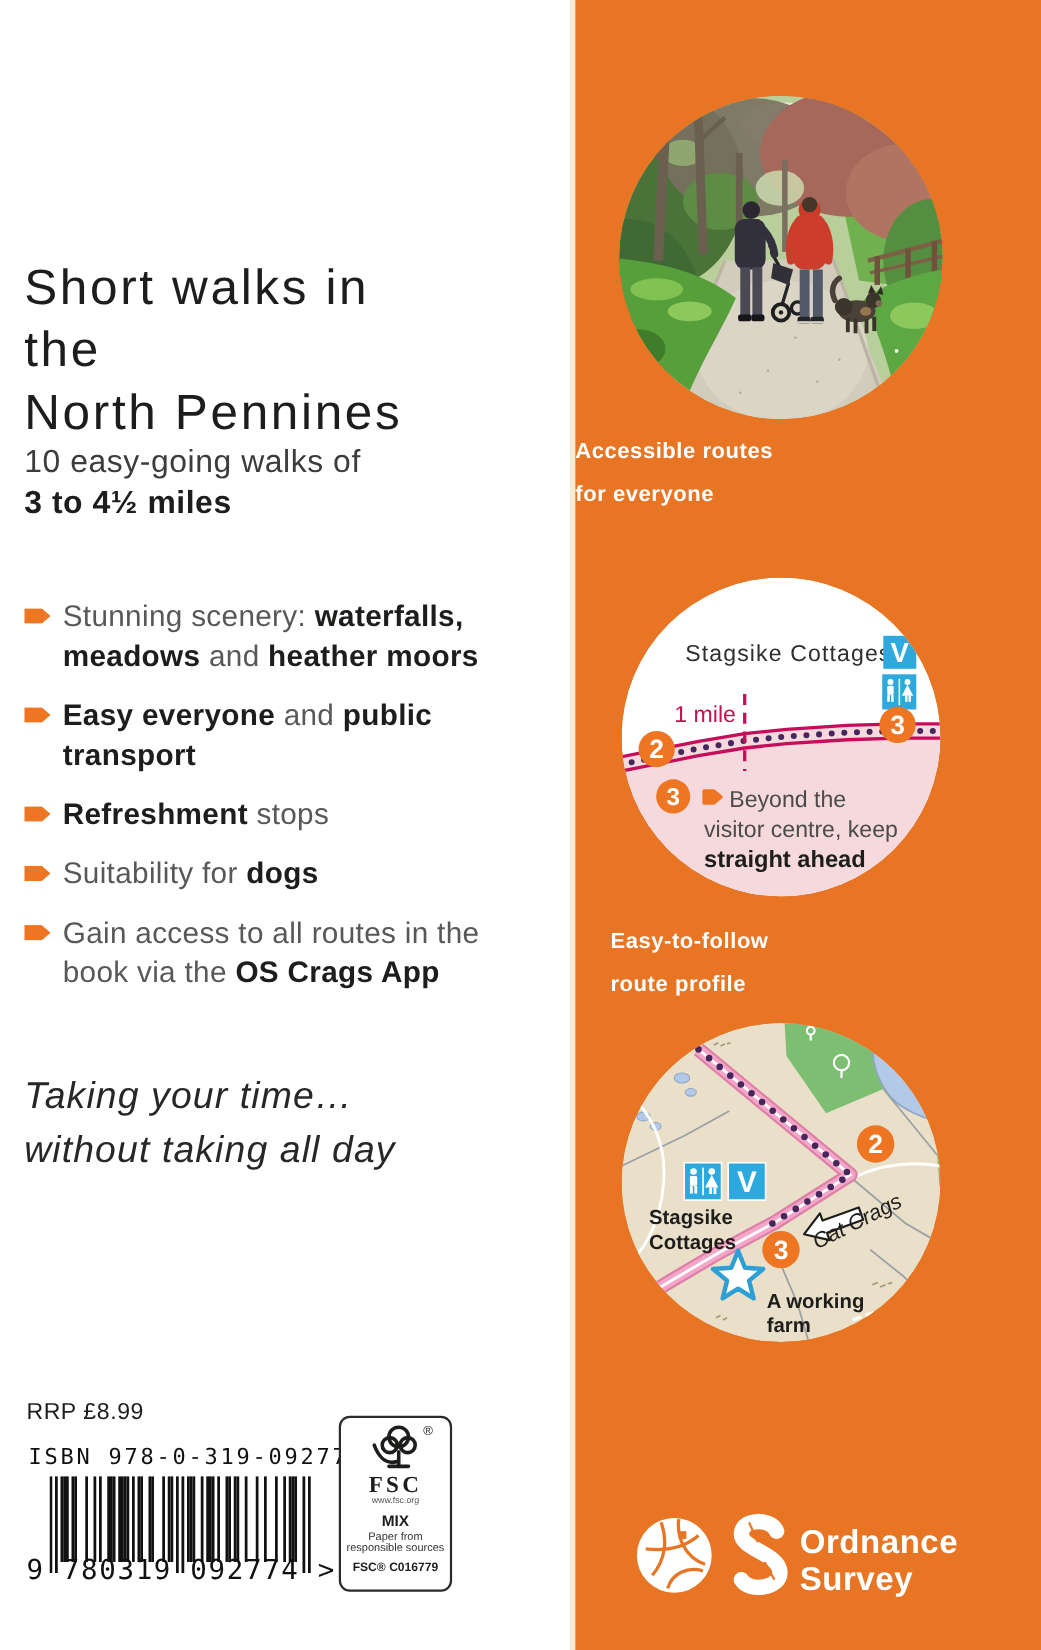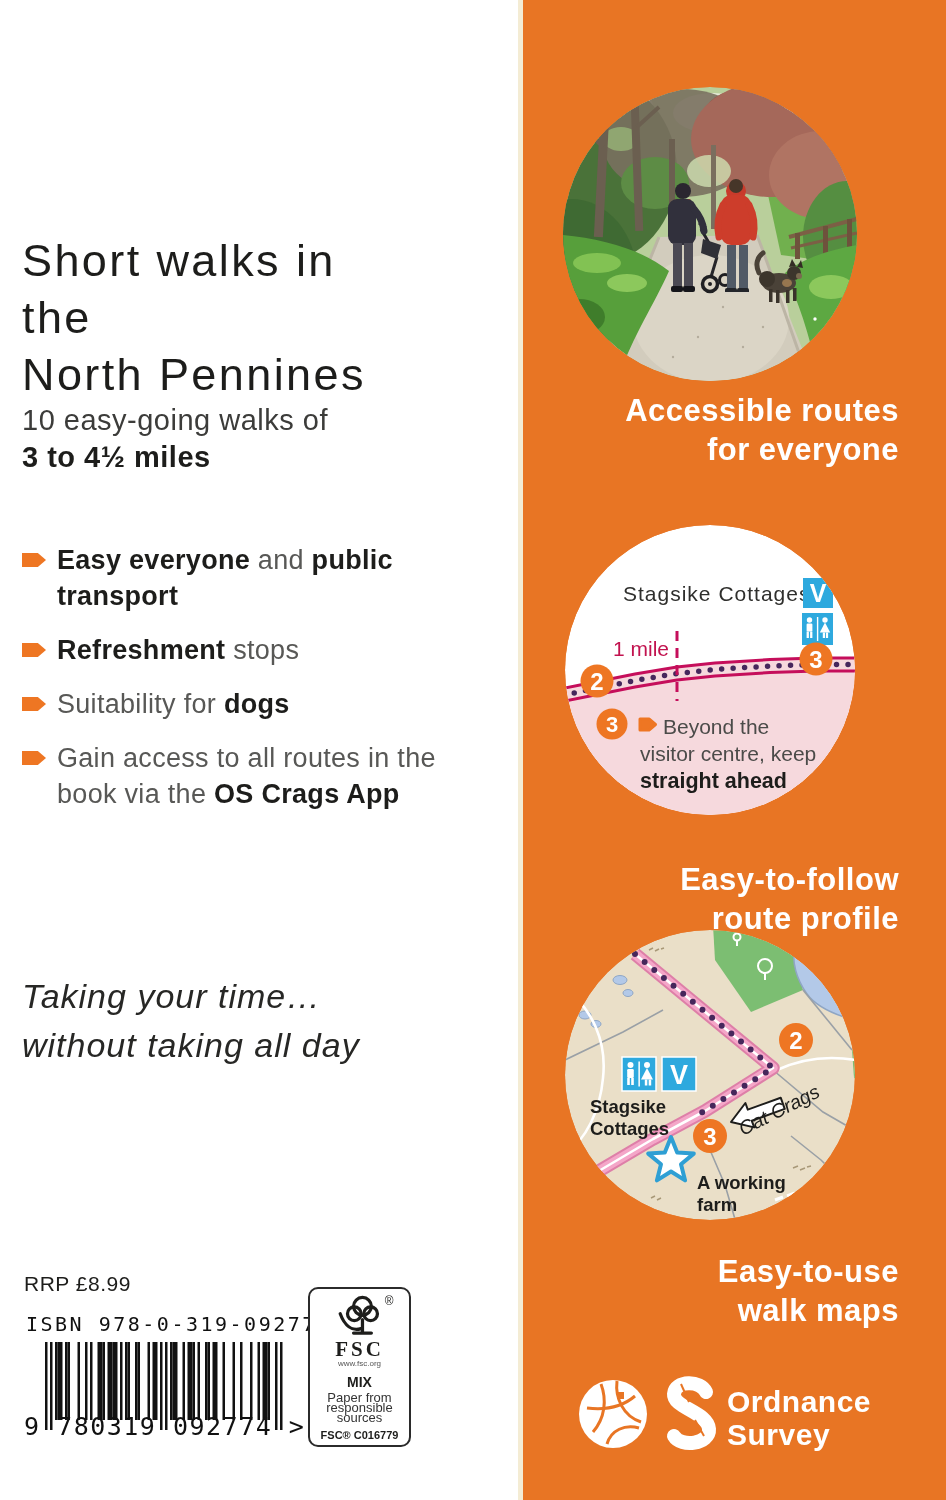--- a/index.html
+++ b/index.html
@@ -21,50 +21,54 @@
   .rrp{left:24px;top:1272px;font-size:21px;color:#1d1d1b;letter-spacing:.5px;}
   .isbn{left:26px;top:1312px;font-family:"DejaVu Sans Mono",monospace;font-size:20px;letter-spacing:2.5px;color:#111;}
   .barcode-svg{left:45px;top:1342px;}
   .barcode-digits{left:24px;top:1412px;font-family:"DejaVu Sans Mono",monospace;font-size:25px;letter-spacing:1.5px;color:#111;}
   
   .fsc-box{left:308px;top:1287px;width:99px;height:156px;border:2.5px solid #2b2b2b;border-radius:10px;background:#fff;text-align:center;color:#1d1d1b;}
   .fsc-tree{margin-top:4px;}
   .fsc-name{font-family:"Liberation Serif",serif;font-weight:700;font-size:21px;letter-spacing:3px;line-height:20px;}
   .fsc-url{font-size:8px;color:#555;line-height:9px;}
   .fsc-grade{font-size:14px;font-weight:700;margin-top:7px;line-height:14px;}
-  .fsc-src{font-size:13px;color:#333;line-height:10px;margin-top:4px;}
+  .fsc-src{font-size:10px;color:#333;line-height:10px;margin-top:4px;}
   .fsc-cert{font-size:11px;font-weight:700;margin-top:6px;}
   
   .right-panel{left:523px;top:0;width:423px;height:1500px;background:#E87524;}
   .circle{position:absolute;border-radius:50%;overflow:hidden;}
   .circle-photo{left:40px;top:87px;width:294px;height:294px;}
   .circle-profile{left:42px;top:525px;width:290px;height:290px;}
   .circle-map{left:42px;top:930px;width:290px;height:290px;}
-  .caption{position:absolute;left:0;width:376px;text-align:right;color:#ffffff;font-weight:700;font-size:31px;line-height:39px;letter-spacing:.5px;}
-  .cap1{top:391px;} .cap2{top:860px;} .cap3{top:1252px;}
+  .caption{position:absolute;left:0;width:376px;text-align:left;color:#ffffff;font-weight:700;font-size:20px;line-height:39px;letter-spacing:.5px;}
+  .cap1{top:391px;} .cap2{top:837px;padding-left:32px;} .cap3{top:1252px;}
   .os-logo{left:54px;top:1372px;width:330px;height:84px;}
   svg{display:block;}
   svg text{font-family:"Liberation Sans",sans-serif;}
 </style>
 </head>
 <body>
 
 <div class="abs left-panel">
 
   <div class="abs book-title">
     <div>Short walks in the</div>
     <div>North Pennines</div>
   </div>
 
   <div class="abs subtitle">
     <div class="sub1">10 easy-going walks of</div>
     <div class="sub2">3 to 4½ miles</div>
   </div>
 
   <div class="abs bullet-list">
+      <div class="bullet-item">
+        <span class="bullet-marker"></span>
+        <span class="bullet-text"><span class="seg-light">Stunning scenery: </span><span class="seg-bold">waterfalls, meadows</span><span class="seg-light"> and </span><span class="seg-bold">heather moors</span></span>
+      </div>
       <div class="bullet-item">
         <span class="bullet-marker"></span>
         <span class="bullet-text"><span class="seg-bold">Easy everyone</span><span class="seg-light"> and </span><span class="seg-bold">public transport</span></span>
       </div>
       <div class="bullet-item">
         <span class="bullet-marker"></span>
         <span class="bullet-text"><span class="seg-bold">Refreshment</span><span class="seg-light"> stops</span></span>
       </div>
       <div class="bullet-item">
         <span class="bullet-marker"></span>
@@ -416,24 +420,20 @@
         <text x="145" y="214.5" font-size="24" font-weight="bold" fill="#fff" text-anchor="middle">3</text>
         <path d="M166,192 L180.4,173 L182.8,179.6 L215.7,167.7 L219.7,178.9 L186.8,190.8 L189.2,197.4 Z" fill="#ffffff" stroke="#1d1d1b" stroke-width="2" stroke-linejoin="round"></path>
         <text x="178" y="206" font-size="19.5" font-style="italic" fill="#1d1d1b" transform="rotate(-27 178 206)">Cat Crags</text>
         <path d="M106,207 L112.2,222.5 L128.8,223.6 L116,234.2 L120.1,250.4 L106,241.5 L91.9,250.4 L96,234.2 L83.2,223.6 L99.8,222.5 Z" fill="#ffffff" stroke="#2E9FD4" stroke-width="4" stroke-linejoin="round"></path>
         <text x="132" y="259" font-size="18.5" font-weight="bold" fill="#1d1d1b">A working</text>
         <text x="132" y="281" font-size="18.5" font-weight="bold" fill="#1d1d1b">farm</text>
       </g>
     </svg>
   </div>
 
-  <div class="caption cap3">
-    <div>Easy-to-use</div>
-    <div>walk maps</div>
-  </div>
 
   <div class="abs os-logo">
     <svg width="330" height="84" viewBox="0 0 330 84">
       <g>
         <circle cx="36" cy="42" r="34" fill="#ffffff"></circle>
         <g stroke="#E87524" fill="none" stroke-width="3">
           <path d="M24,12 C30,28 28,46 16,60"></path>
           <path d="M40,9 C38,26 46,44 64,50"></path>
           <path d="M10,36 C26,38 44,36 58,24"></path>
           <path d="M30,72 C34,58 48,52 62,56"></path>

